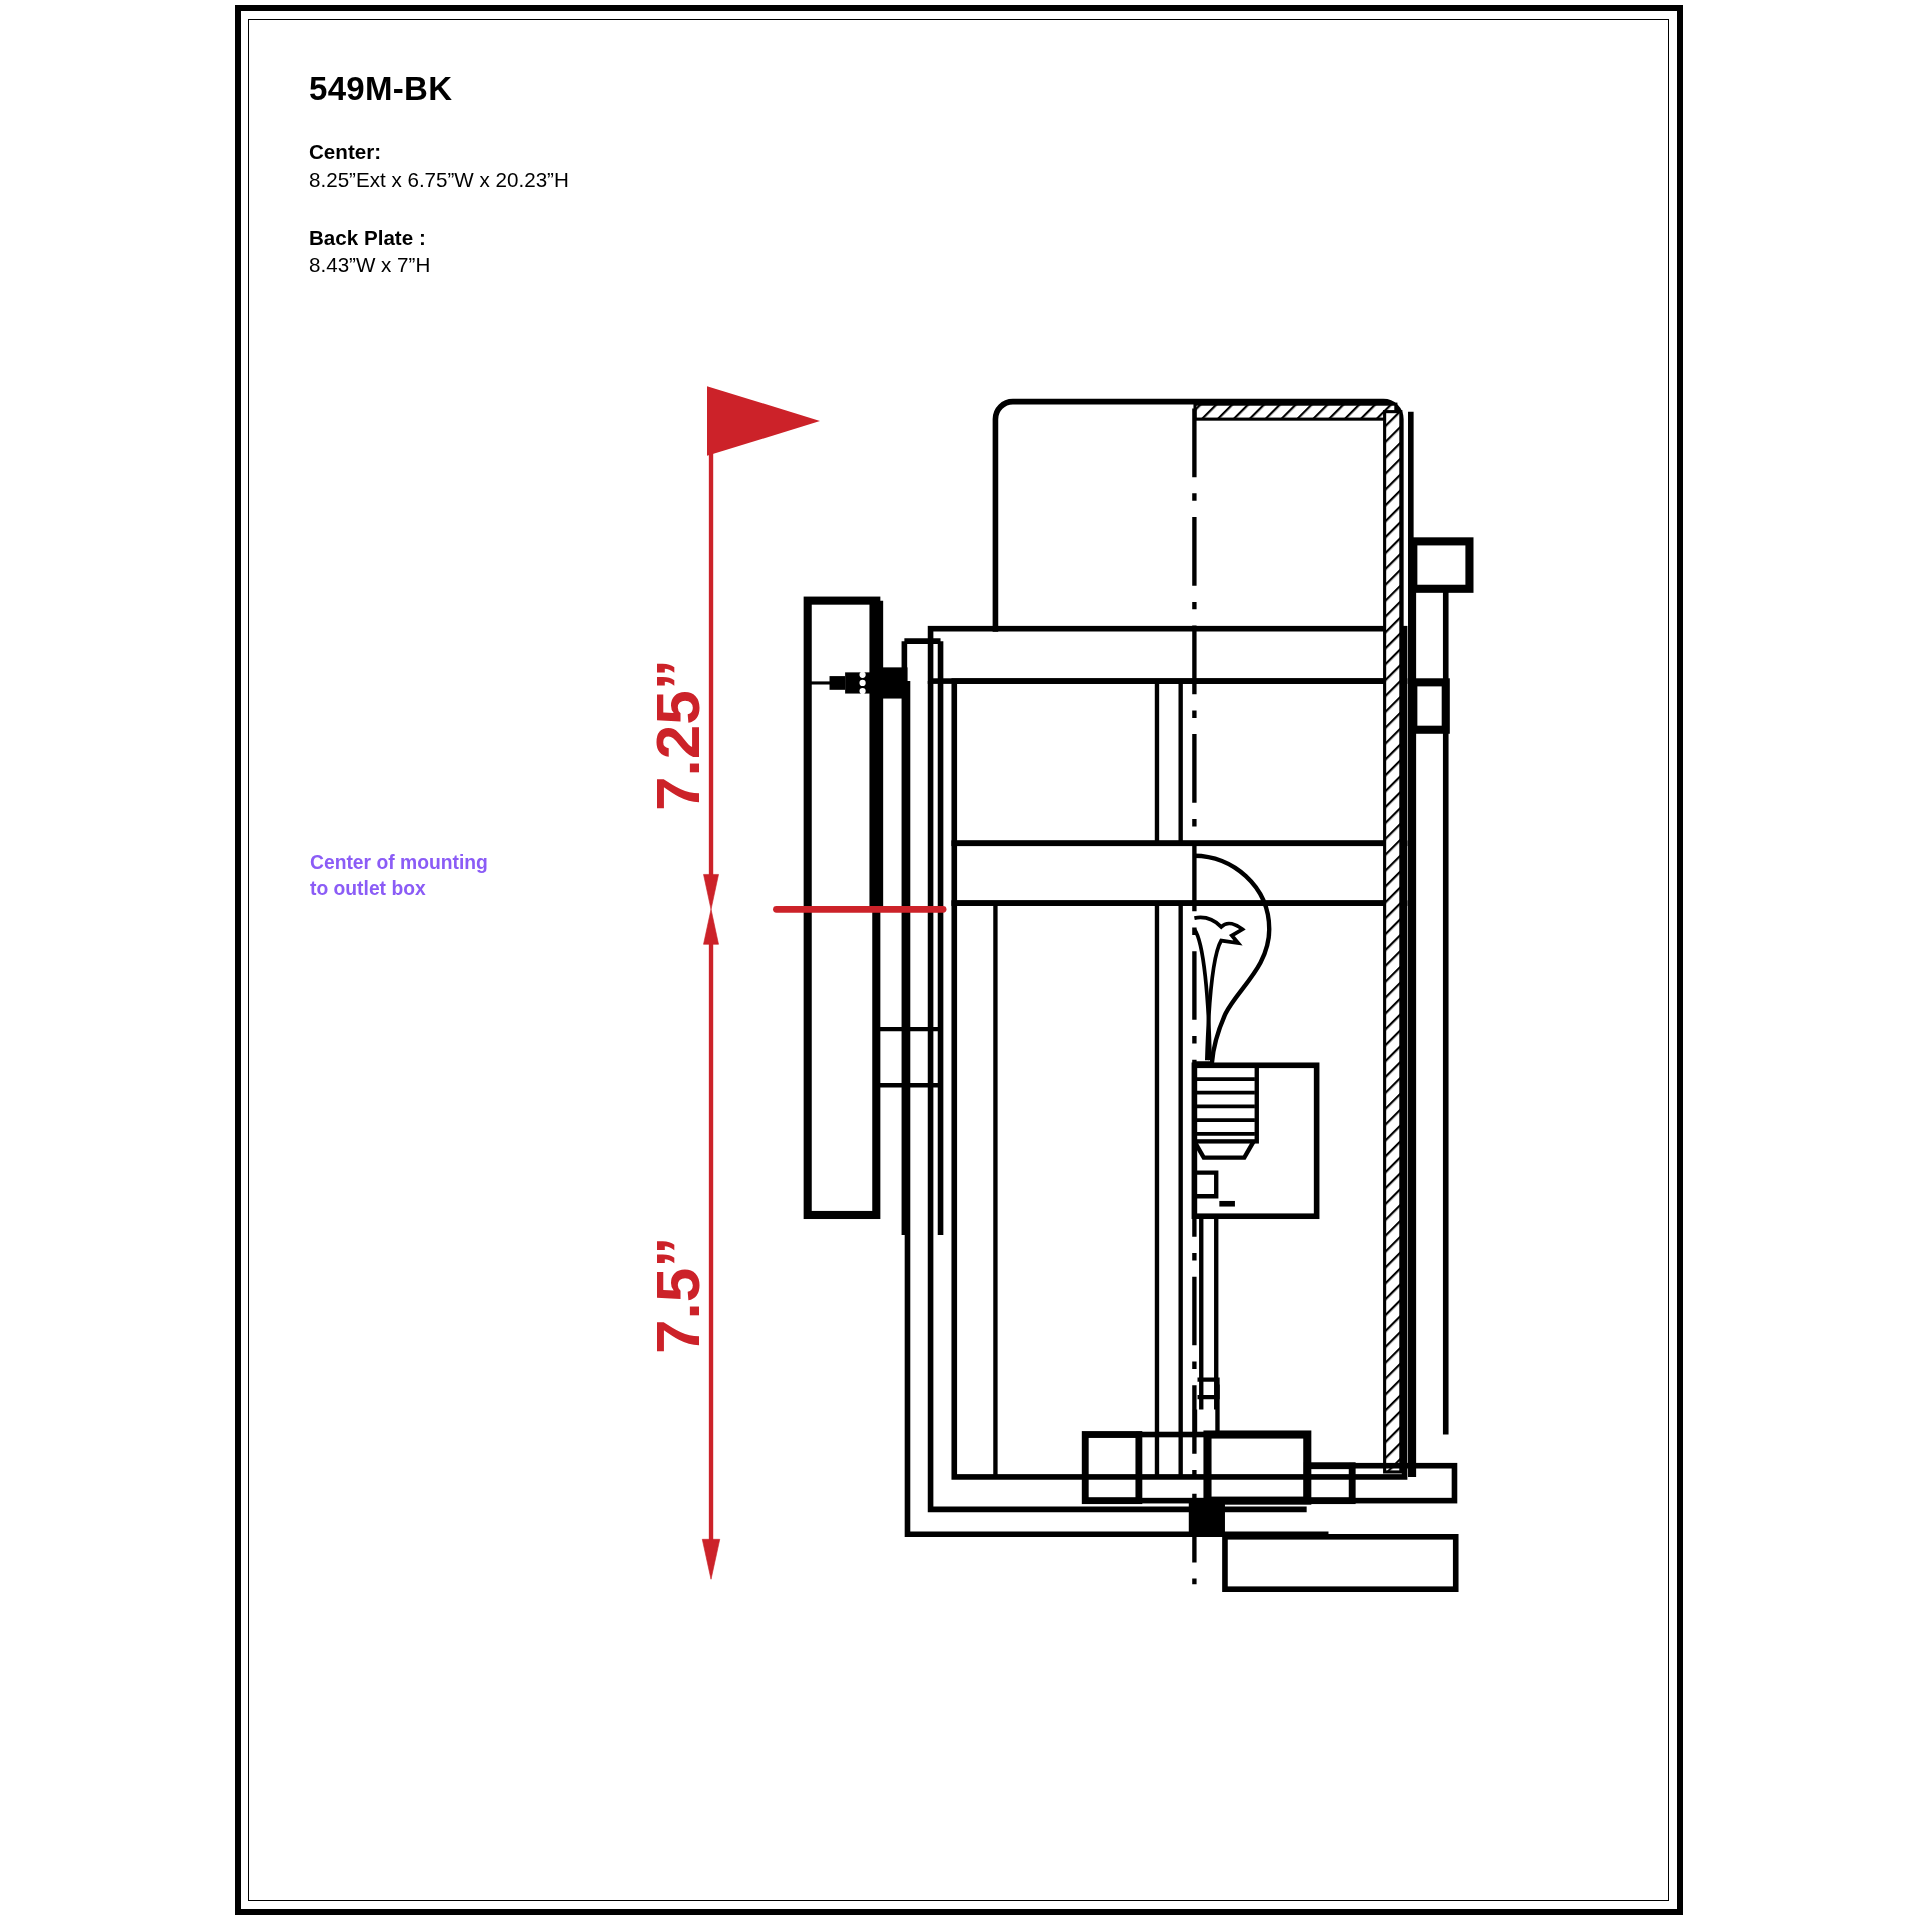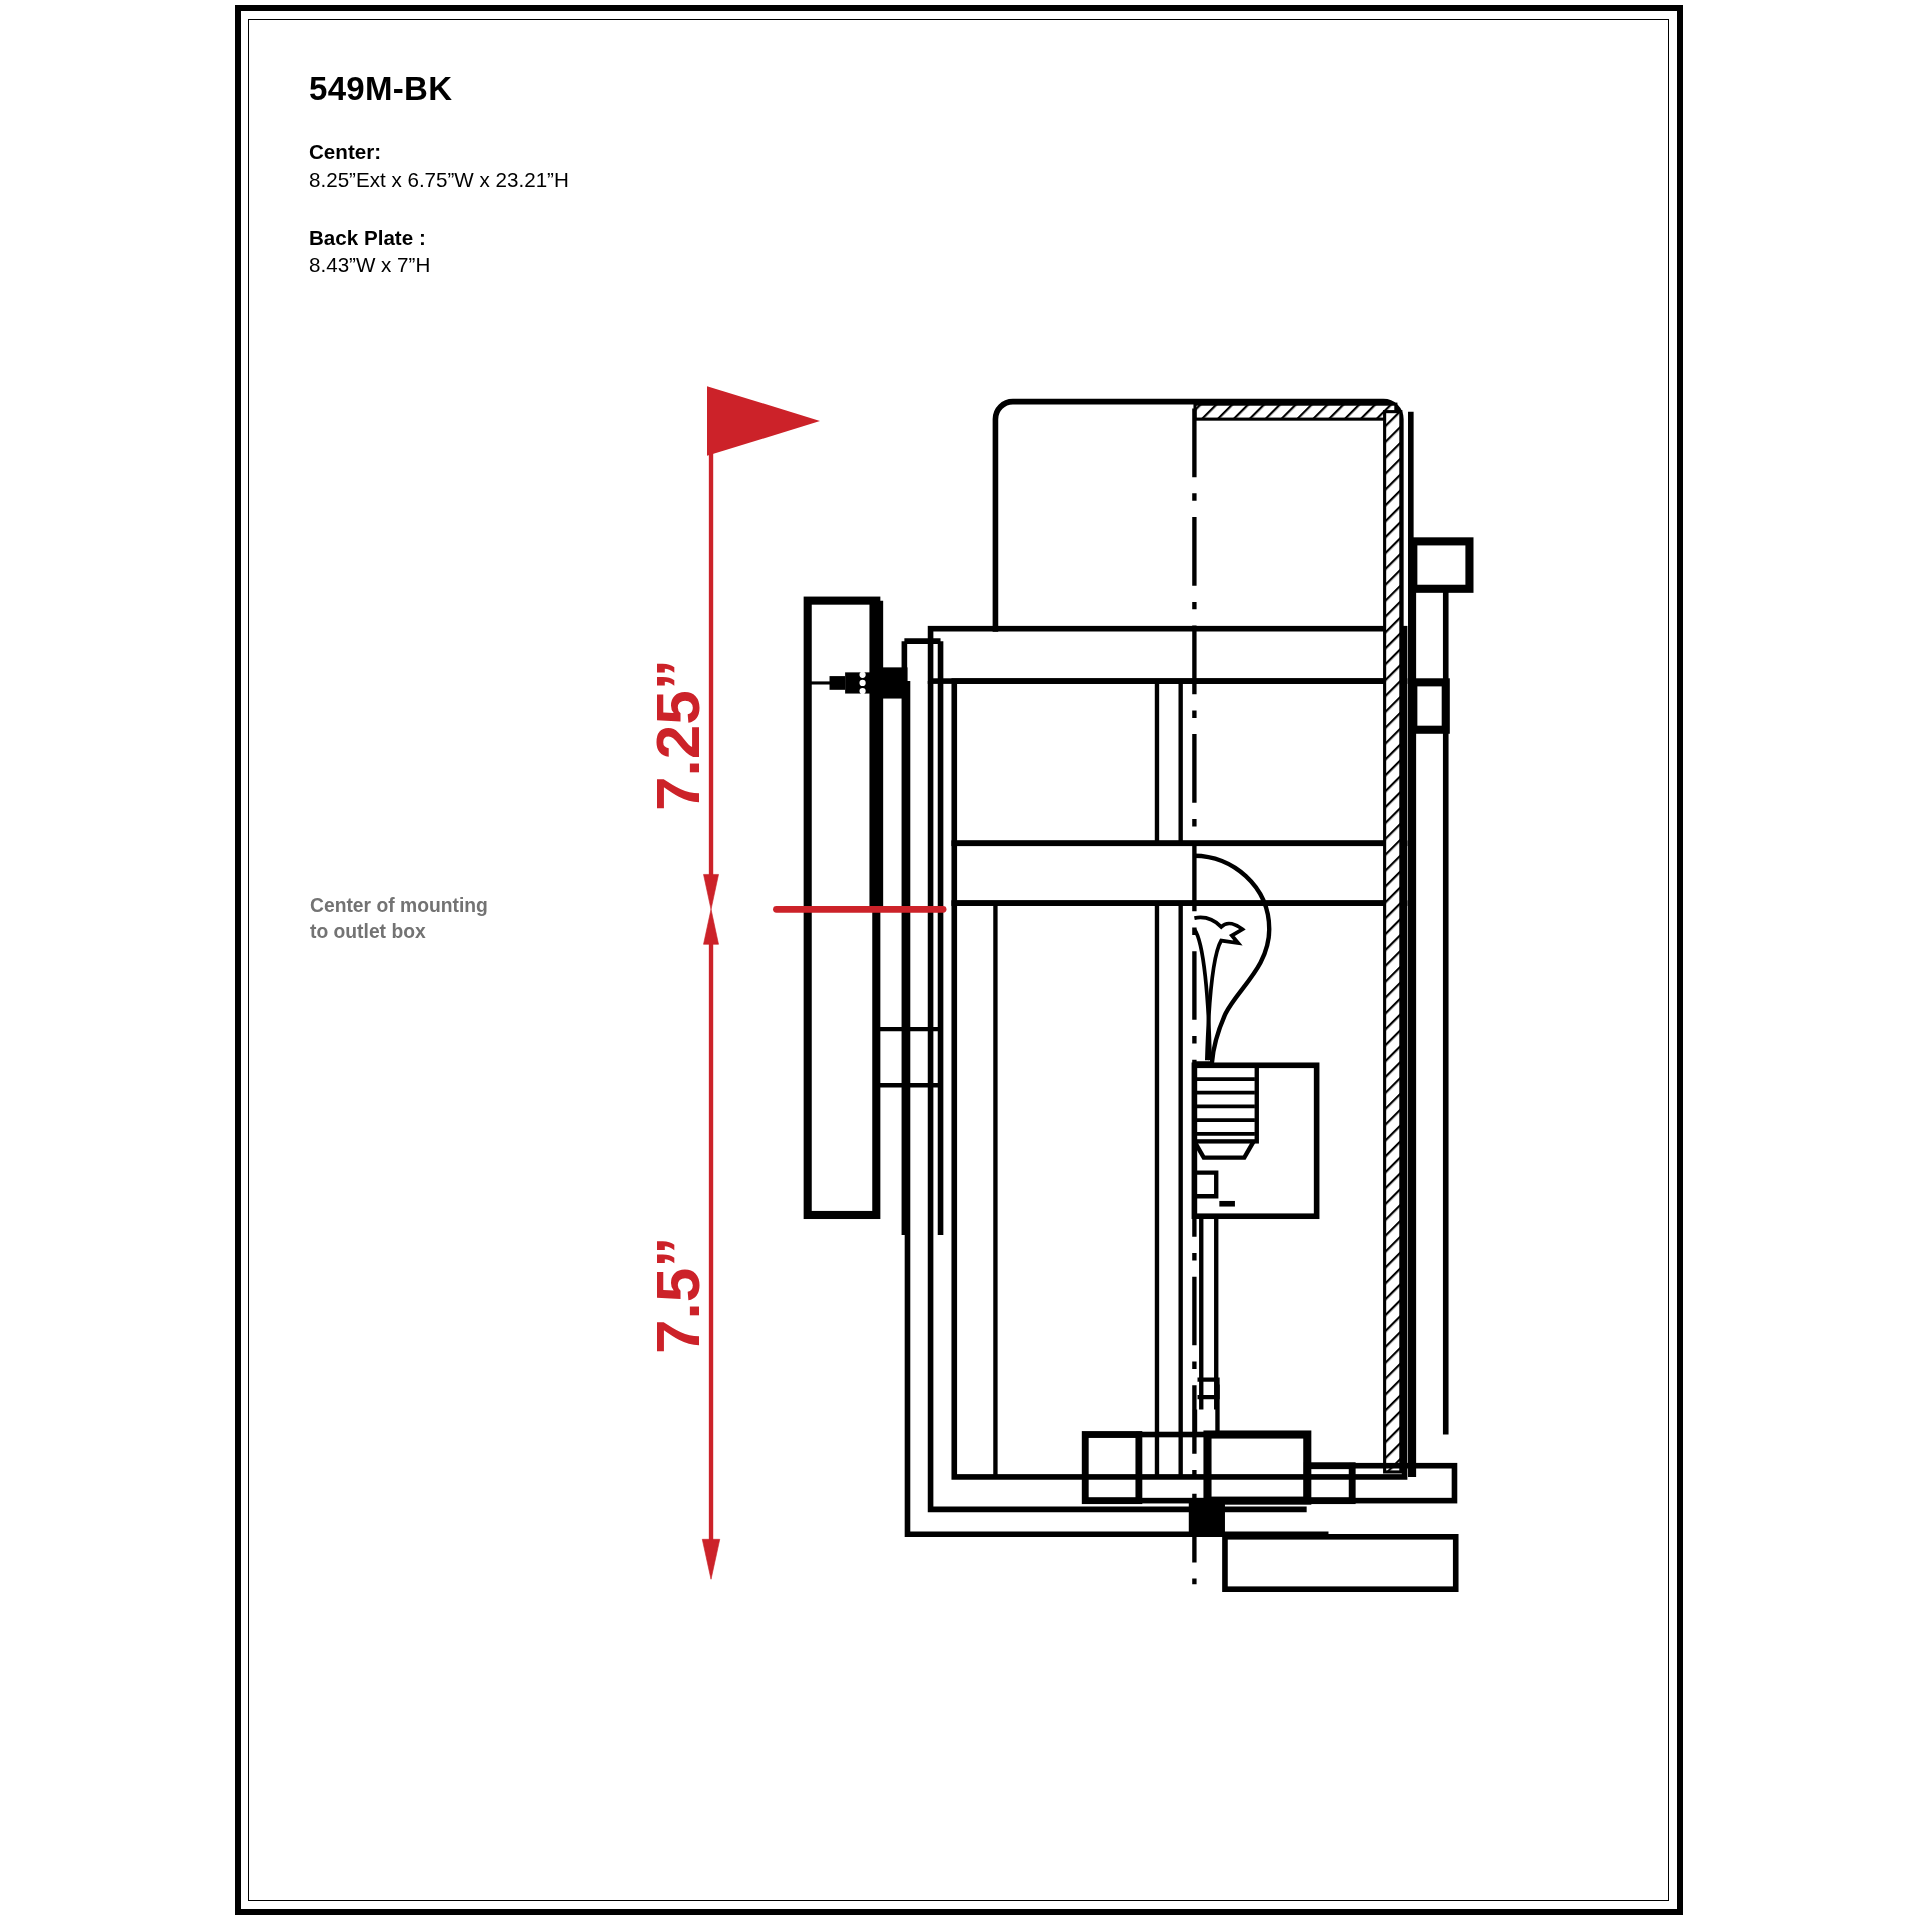--- a/index.html
+++ b/index.html
@@ -93,25 +93,25 @@
     font-family: "Liberation Serif", serif;
     font-style: italic;
     font-size: 18.7px;
     color: #000;
     white-space: nowrap;
   }
 
   
   .note {
     position: absolute;
-    left: 310px; top: 893px;
+    left: 310px; top: 850px;
     font-size: 19.3px;
     font-weight: bold;
     line-height: 1.35;
-    color: #737373;
+    color: #8b5cf6;
     white-space: nowrap;
   }
 
   
   .dim-label {
     position: absolute;
     font-size: 62px;
     font-weight: bold;
     color: #CC2229;
     white-space: nowrap;
@@ -138,21 +138,21 @@
 
 <div id="sheet">
 
   <div class="border-outer"></div>
   <div class="border-inner"></div>
 
   <div class="title">549M-BK</div>
 
   <div class="spec-block">
     <div class="spec-label">Center:</div>
-    <div class="spec-value">8.25”Ext x 6.75”W x 23.21”H</div>
+    <div class="spec-value">8.25”Ext x 6.75”W x 20.23”H</div>
     <div class="spec-gap"></div>
     <div class="spec-label">Back Plate :</div>
     <div class="spec-value">8.43”W x 7”H</div>
   </div>
 
 
   <div class="note">
     <div>Center of mounting</div>
     <div>to outlet box</div>
   </div>

